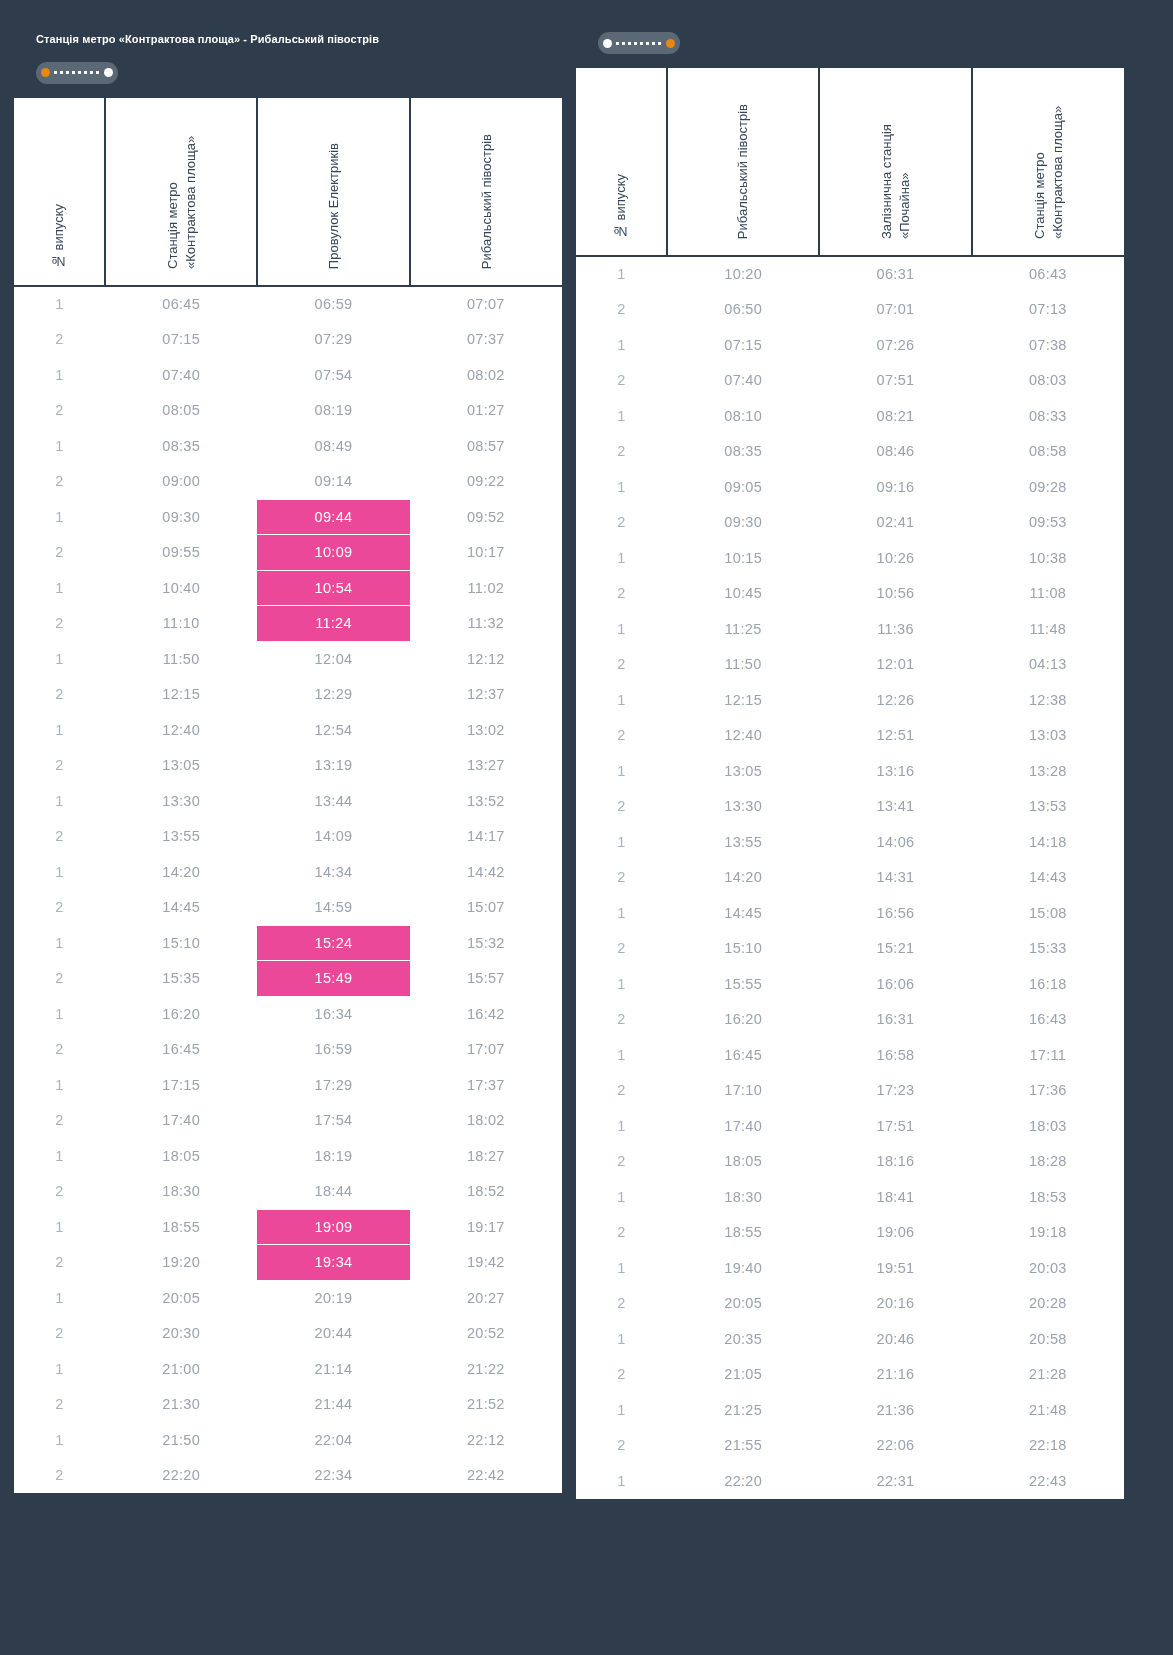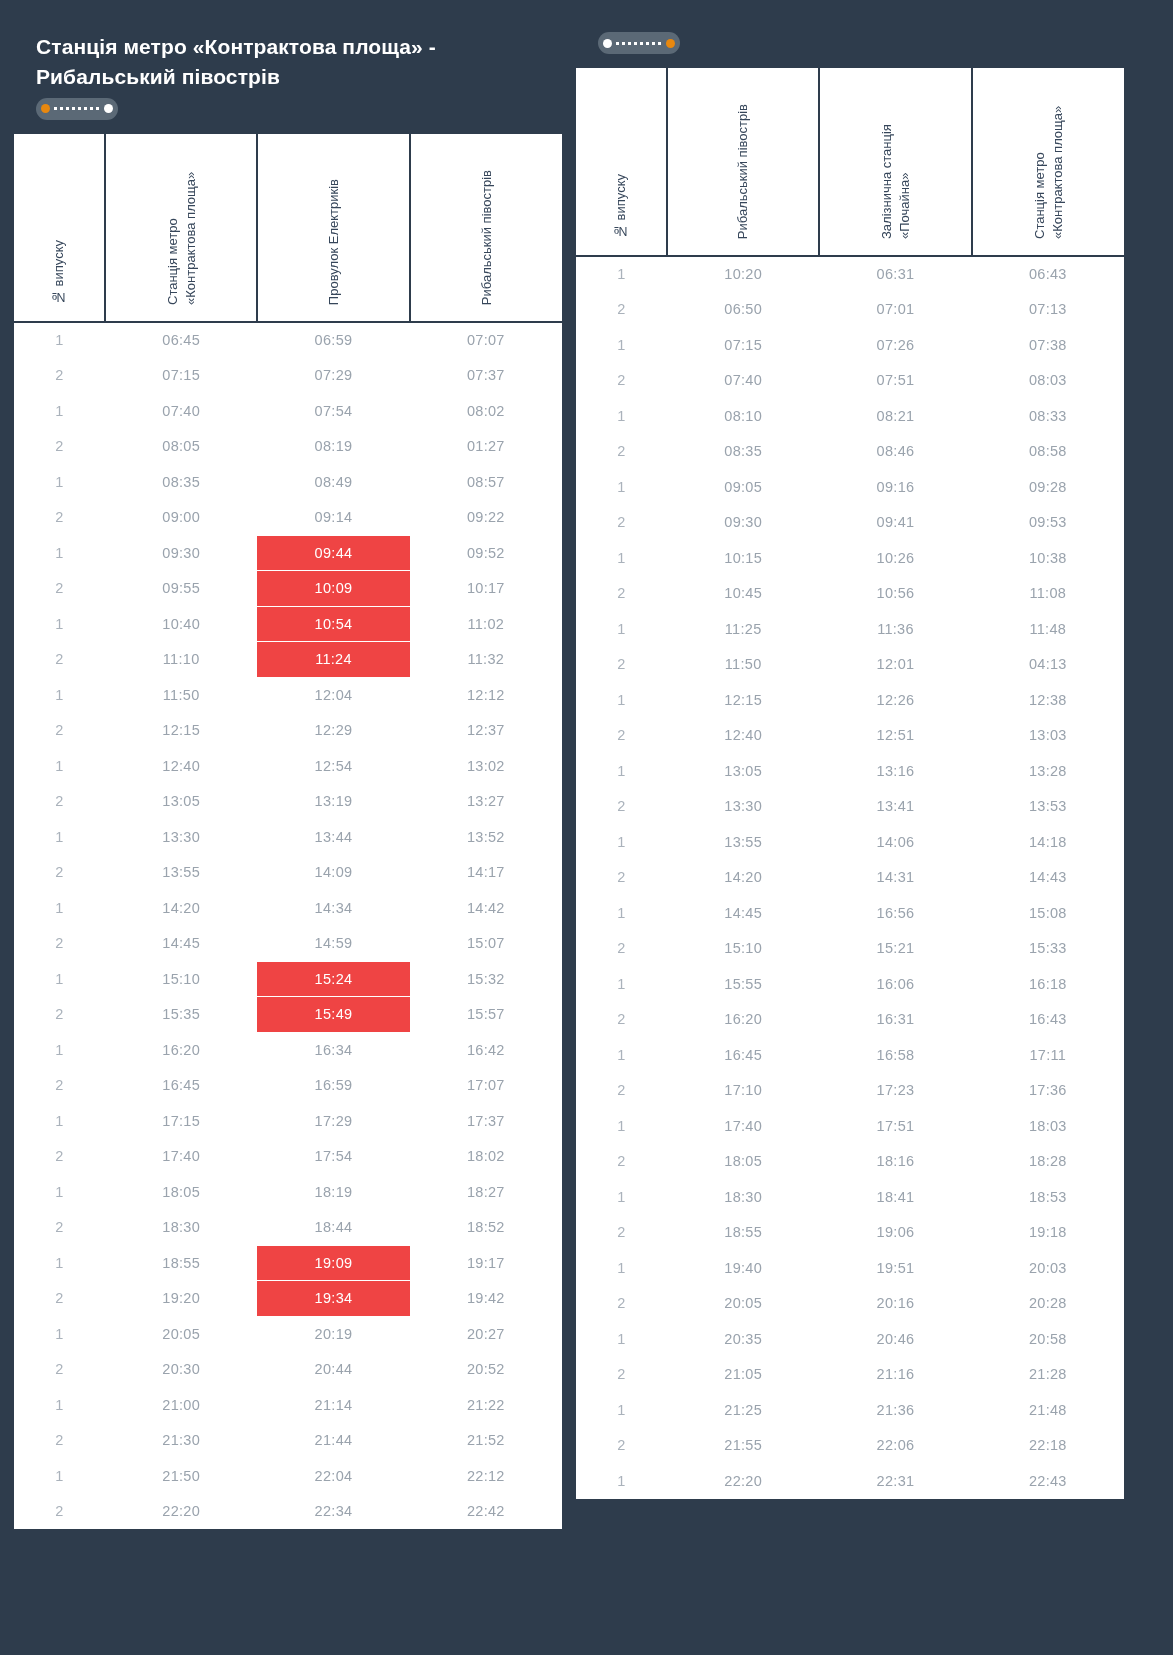--- a/index.html
+++ b/index.html
@@ -24,25 +24,25 @@
     flex: 0 0 548px;
     background: #2e3c4c;
     display: flex;
     flex-direction: column;
   }
   .panel-header {
     padding: 18px 22px 14px 22px;
   }
   .panel-title {
     color: #ffffff;
-    font-size: 21px;
+    font-size: 11px;
     font-weight: bold;
     line-height: 1.45;
     letter-spacing: .1px;
-    margin: 0 0 5px 0;
+    margin: 0 0 14px 0;
   }
   .route-indicator {
     display: inline-flex;
     align-items: center;
     background: #5b6976;
     border-radius: 20px;
     padding: 4px 5px;
     height: 22px;
   }
   .route-dot {
@@ -97,21 +97,21 @@
     vertical-align: middle;
     color: #9aa3ad;
     font-size: 14.5px;
     font-weight: normal;
     border: none;
     padding: 0;
     letter-spacing: .3px;
   }
   table.sched tbody td.num { color: #aab2bb; }
   table.sched tbody td.hl {
-    background: #ef4444;
+    background: #ec4899;
     color: #ffffff;
     box-shadow: 0 1px 0 #ffffff inset;
   }
 </style>
 </head>
 <body>
 
 <div class="page">
   <div id="panels-root" style="display:flex;gap:14px;align-items:flex-start;">
       <div class="panel">
@@ -406,21 +406,21 @@
               </tr>
               <tr>
                 <td class="num">1</td>
                 <td>09:05</td>
                 <td>09:16</td>
                 <td>09:28</td>
               </tr>
               <tr>
                 <td class="num">2</td>
                 <td>09:30</td>
-                <td>09:41</td>
+                <td>02:41</td>
                 <td>09:53</td>
               </tr>
               <tr>
                 <td class="num">1</td>
                 <td>10:15</td>
                 <td>10:26</td>
                 <td>10:38</td>
               </tr>
               <tr>
                 <td class="num">2</td>

